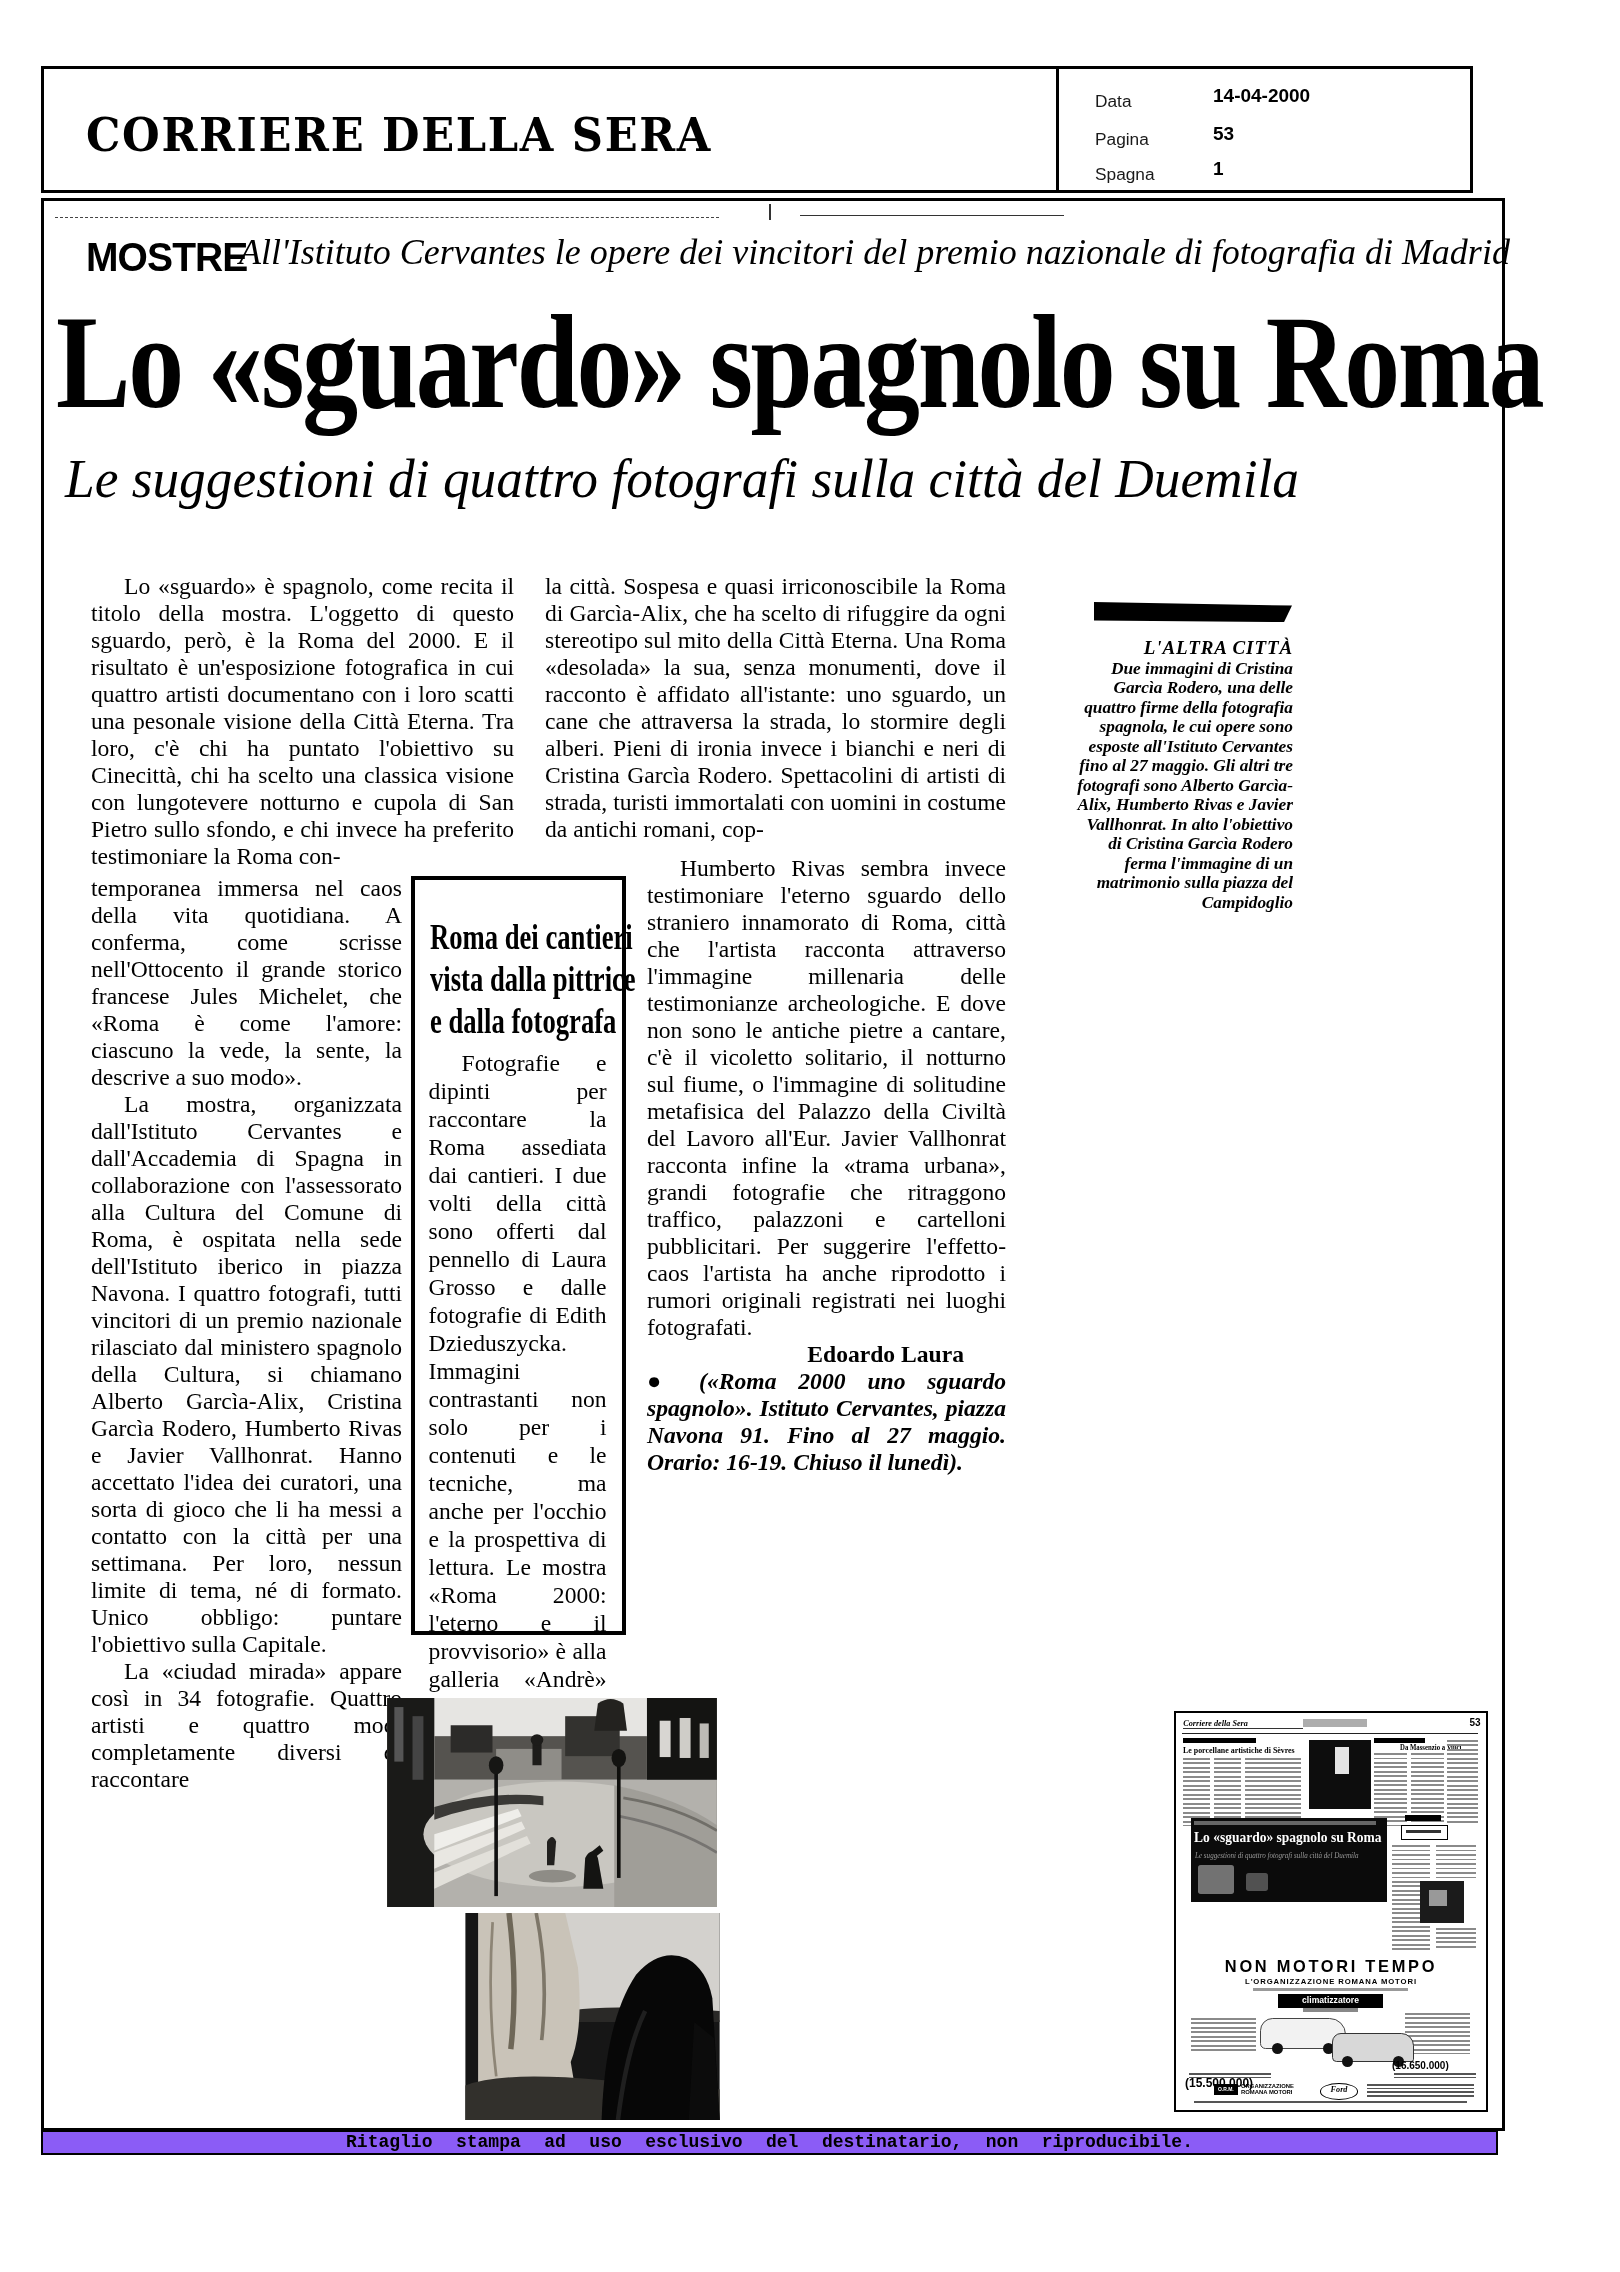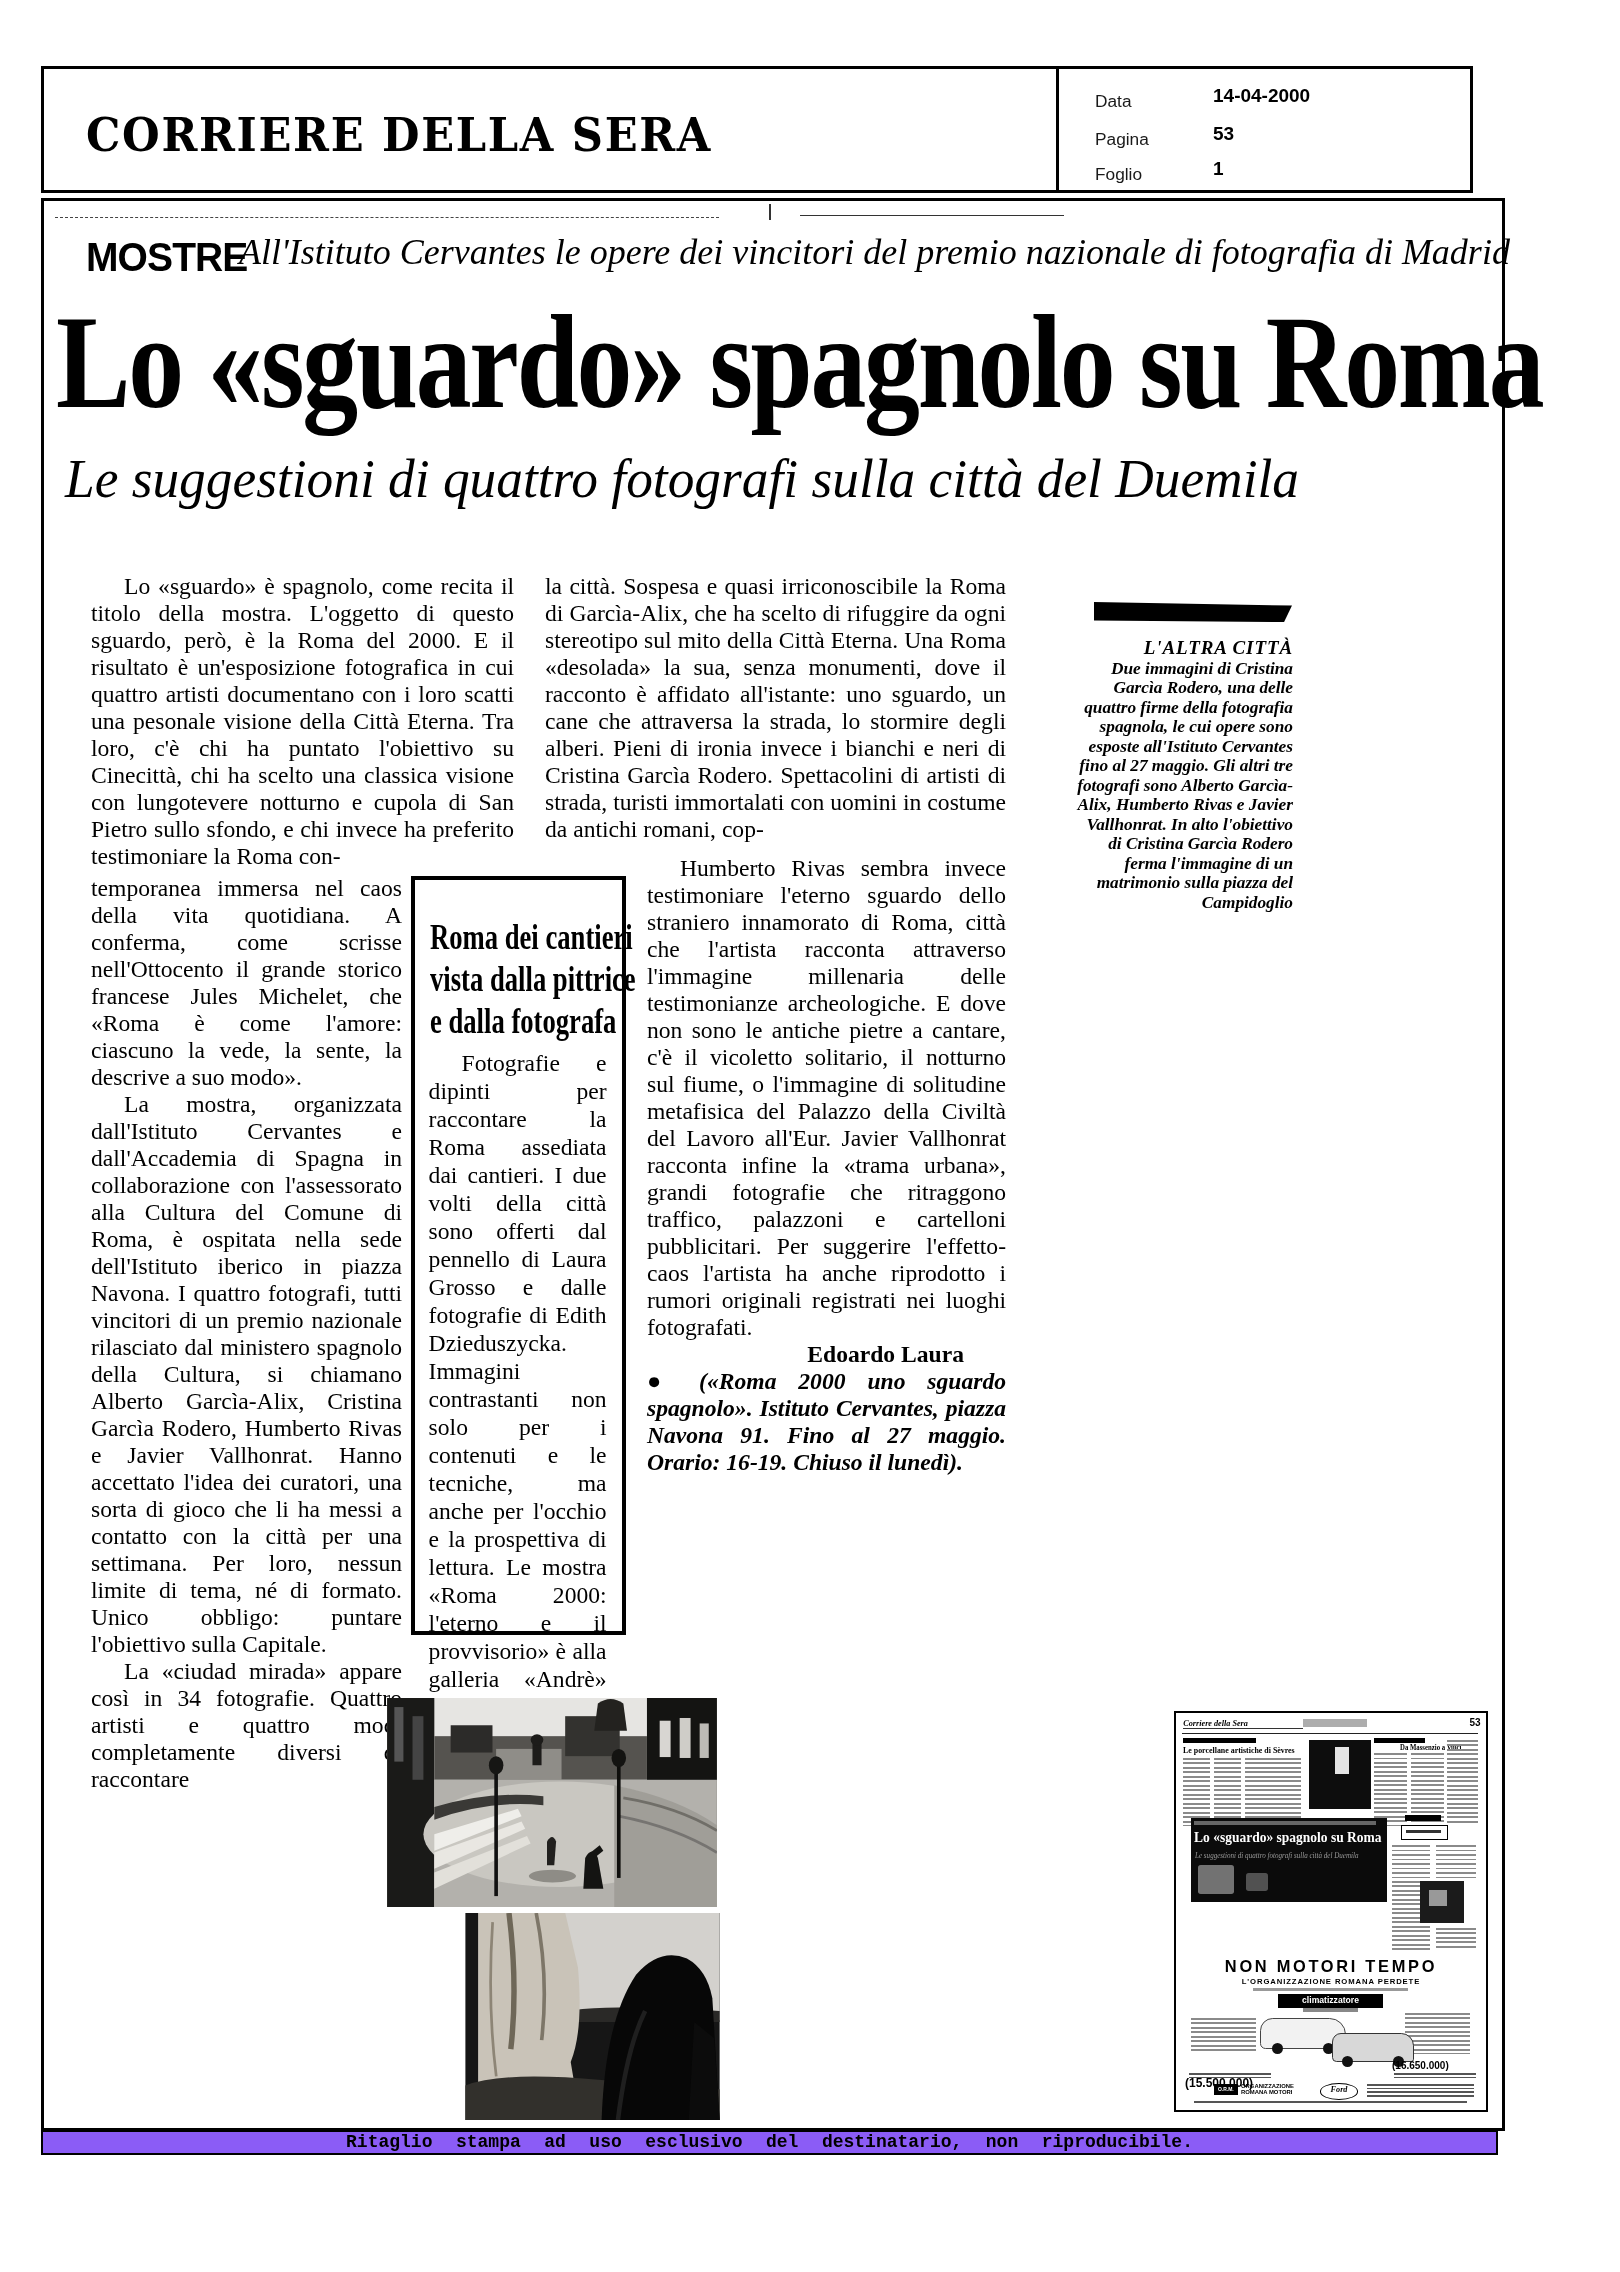--- a/index.html
+++ b/index.html
@@ -144,21 +144,21 @@
   <div class="abs box meta-box">
     <div class="meta-row" style="top:22px;">
       <span class="meta-label">Data</span>
       <span class="meta-value">14-04-2000</span>
     </div>
     <div class="meta-row" style="top:60px;">
       <span class="meta-label">Pagina</span>
       <span class="meta-value">53</span>
     </div>
     <div class="meta-row" style="top:95px;">
-      <span class="meta-label">Foglio</span>
+      <span class="meta-label">Spagna</span>
       <span class="meta-value">1</span>
     </div>
   </div>
 
   <div class="abs box main-box"></div>
   <div class="abs scan-dash-1"></div>
   <div class="abs scan-dash-2"></div>
   <div class="abs scan-tick"></div>
 
   <div class="abs kicker-row">
@@ -282,21 +282,21 @@
         <i></i>
       </div>
     <div class="t-col fakelines" style="left:216px;top:132px;width:38px;height:105px;"></div>
     <div class="t-col fakelines" style="left:260px;top:132px;width:40px;height:33px;"></div>
     <div class="t-photo2">
         <i></i>
       </div>
     <div class="t-col fakelines" style="left:260px;top:215px;width:40px;height:22px;"></div>
 
     <div class="t-ad-title">NON MOTORI TEMPO</div>
-    <div class="t-ad-sub">L'ORGANIZZAZIONE ROMANA PERDETE</div>
+    <div class="t-ad-sub">L'ORGANIZZAZIONE ROMANA MOTORI</div>
     <div class="t-ad-line"></div>
     <div class="t-ad-badge">climatizzatore</div>
     <div class="t-ad-badge2"></div>
     <div class="t-check-l fakelines"></div>
     <div class="t-check-r fakelines"></div>
     <div class="t-car1">
         <u class="w1"></u>
         <u class="w2"></u>
       </div>
     <div class="t-car2">

